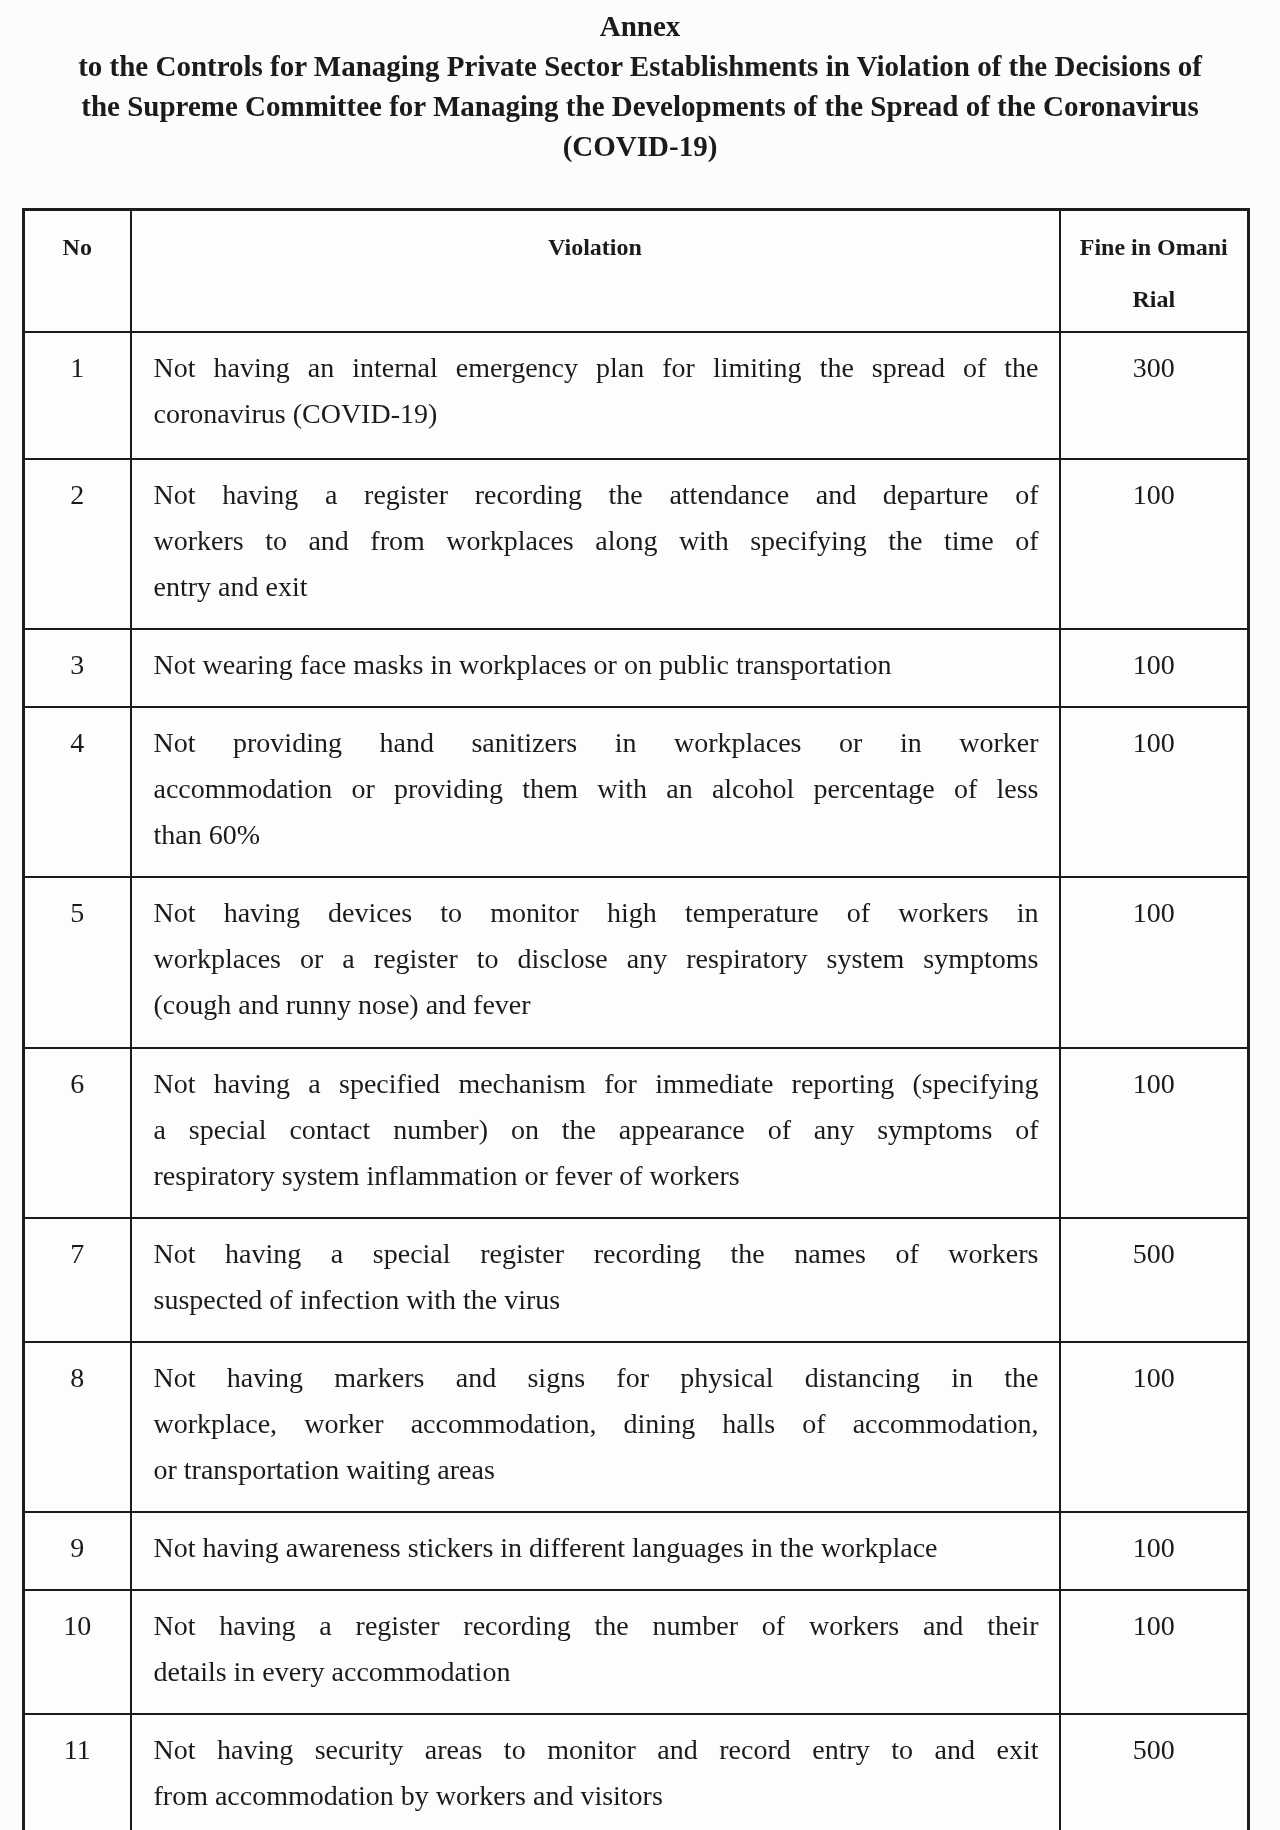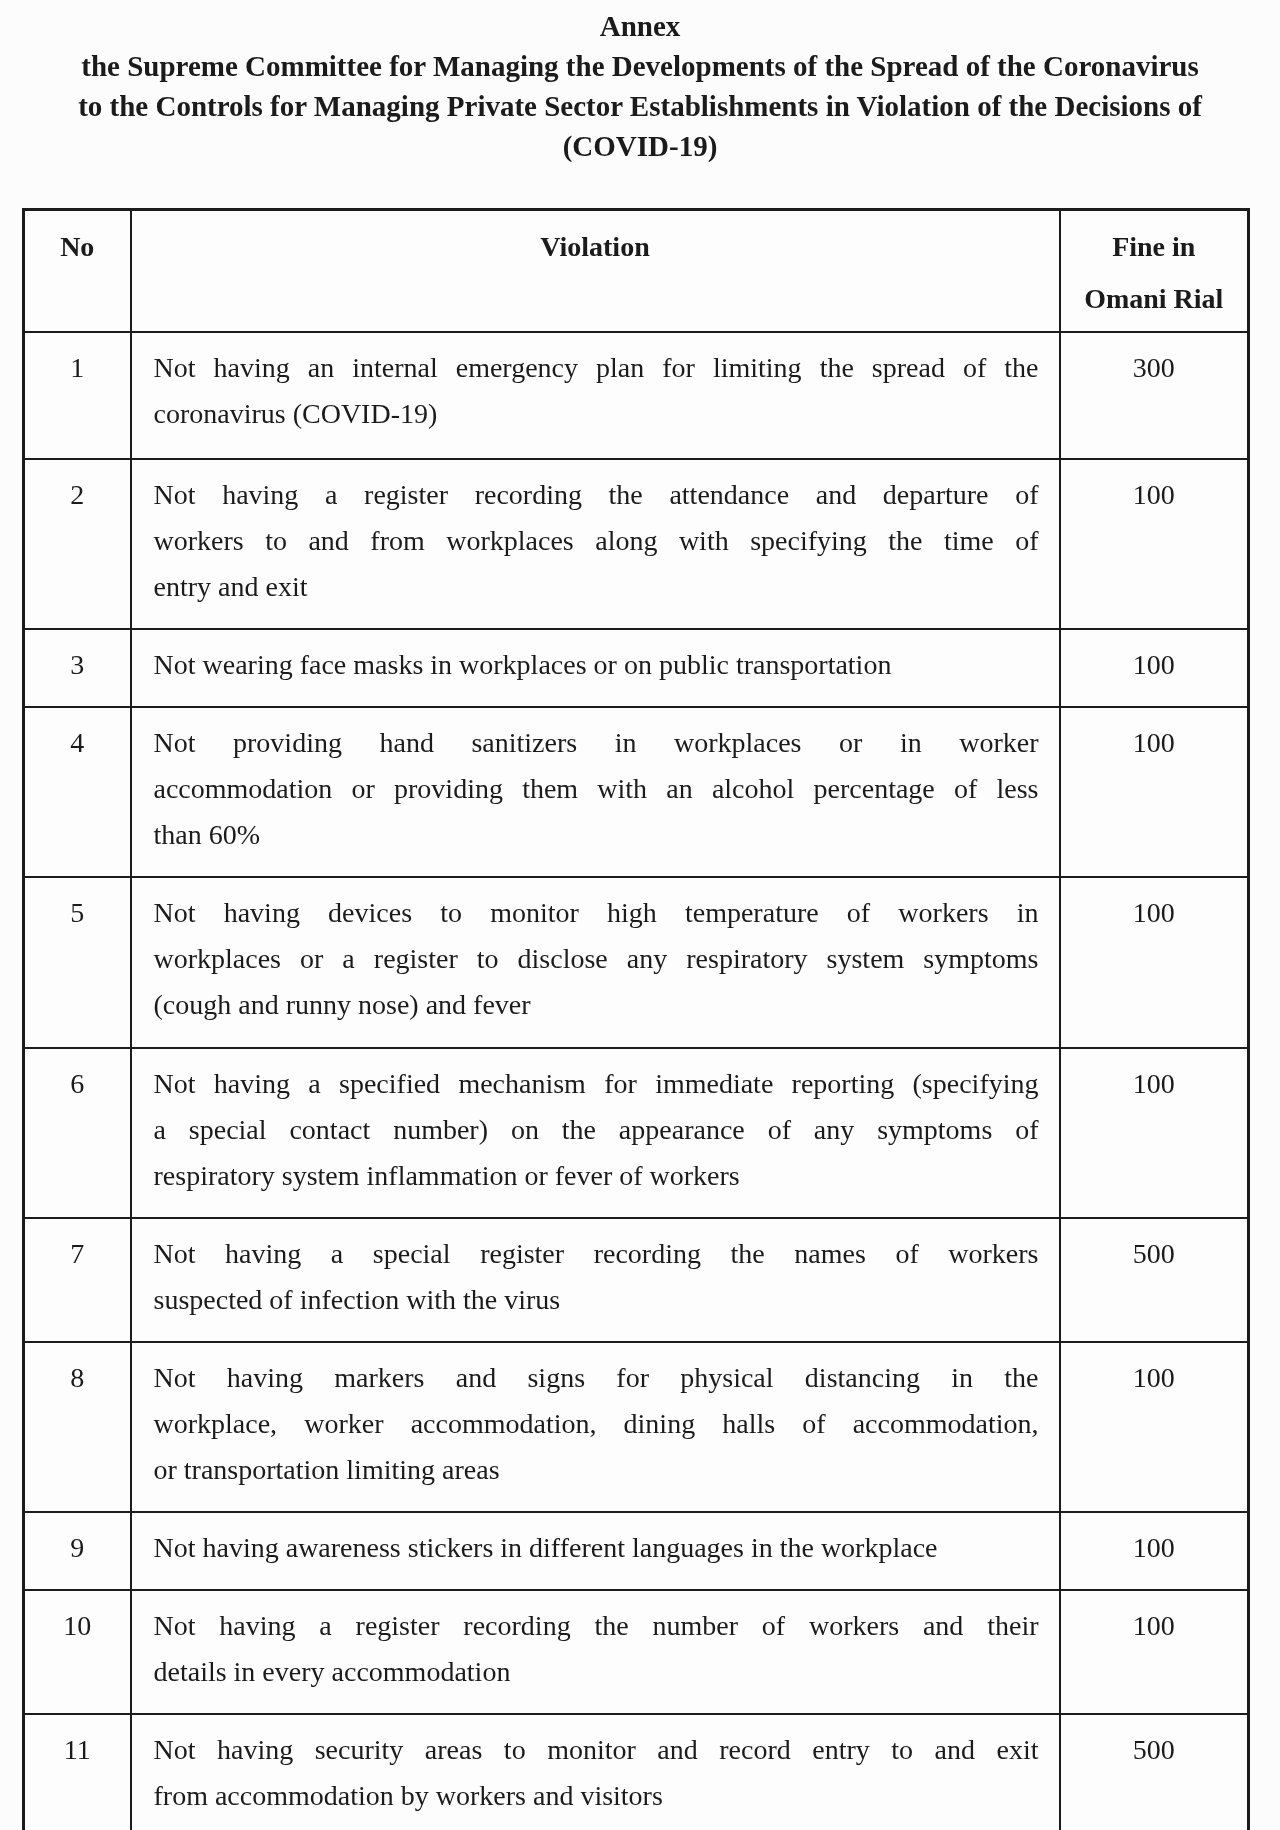--- a/index.html
+++ b/index.html
@@ -43,21 +43,21 @@
   table.violations td {
     border: 2px solid #1c1c1c;
     vertical-align: top;
   }
   col.c-no    { width: 107px; }
   col.c-viol  { width: 929px; }
   col.c-fine  { width: 189px; }
 
   thead tr { height: 122px; }
   th {
-    font-size: 28px;
+    font-size: 24px;
     font-weight: bold;
     line-height: 52px;
     padding: 10px 4px 0 4px;
     text-align: center;
   }
   th.col-fine { padding: 10px 18px 0 18px; margin-left: 44px; }
 
   td {
     font-size: 28px;
     line-height: 46px;
@@ -90,22 +90,22 @@
   tbody tr:nth-child(10) { height: 123px; }
   tbody tr:nth-child(11) { height: 145px; }
 </style>
 </head>
 <body>
 
 <div class="page">
 
   <header class="title">
     <div class="title-line">Annex</div>
+    <div class="title-line">to the Controls for Managing Private Sector Establishments in Violation of the Decisions of</div>
     <div class="title-line">the Supreme Committee for Managing the Developments of the Spread of the Coronavirus</div>
-    <div class="title-line">to the Controls for Managing Private Sector Establishments in Violation of the Decisions of</div>
     <div class="title-line">(COVID-19)</div>
   </header>
 
   <table class="violations">
     <colgroup>
       <col class="c-no">
       <col class="c-viol">
       <col class="c-fine">
     </colgroup>
     <thead>
@@ -180,21 +180,21 @@
             <span class="v-line v-last">suspected of infection with the virus</span>
           </td>
     <td class="col-fine">500</td>
   </tr>
 
   <tr>
     <td class="col-no">8</td>
     <td class="col-violation">
             <span class="v-line">Not having markers and signs for physical distancing in the</span>
             <span class="v-line">workplace, worker accommodation, dining halls of accommodation,</span>
-            <span class="v-line v-last">or transportation limiting areas</span>
+            <span class="v-line v-last">or transportation waiting areas</span>
           </td>
     <td class="col-fine">100</td>
   </tr>
 
   <tr>
     <td class="col-no">9</td>
     <td class="col-violation">
             <span class="v-line v-last">Not having awareness stickers in different languages in the workplace</span>
           </td>
     <td class="col-fine">100</td>

